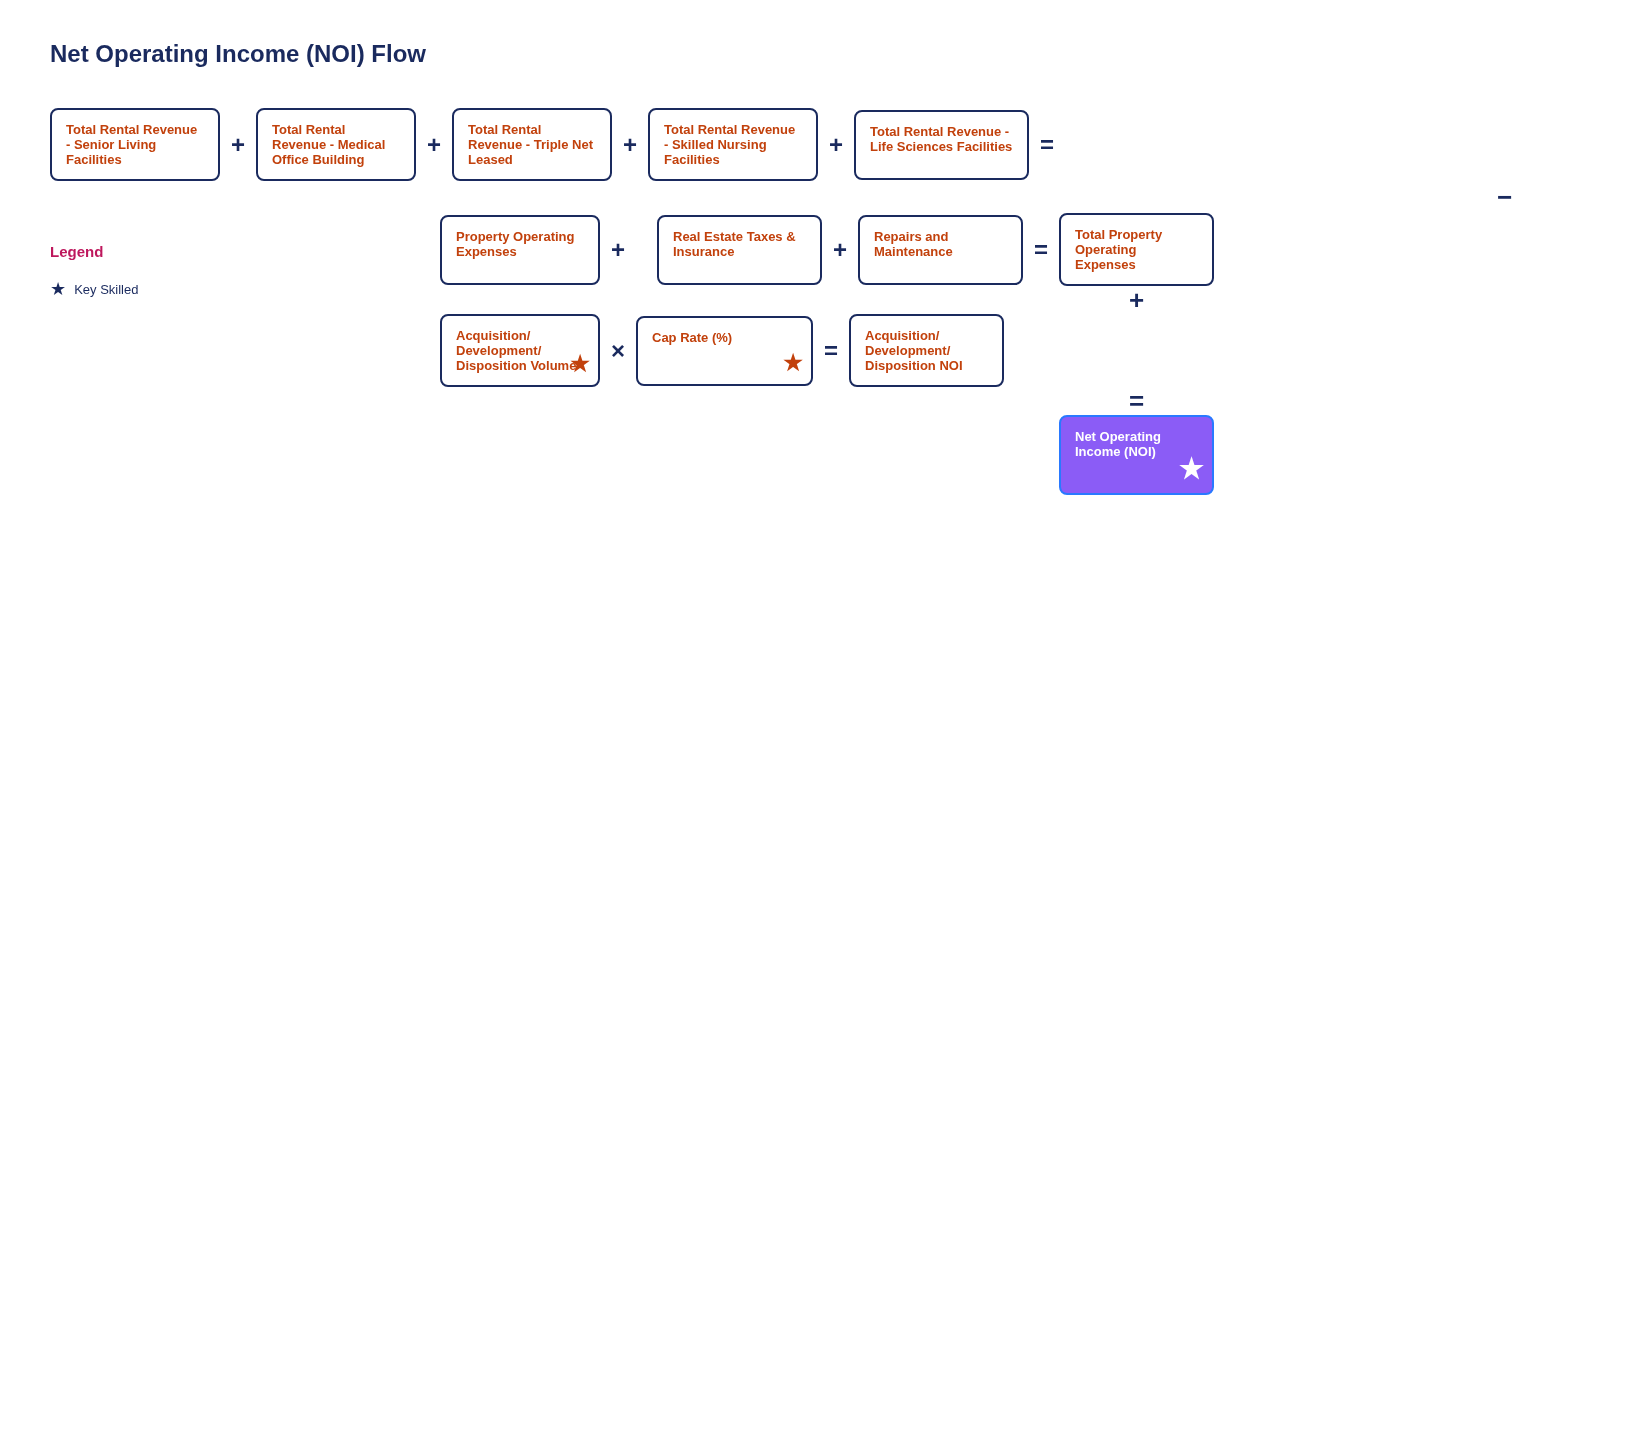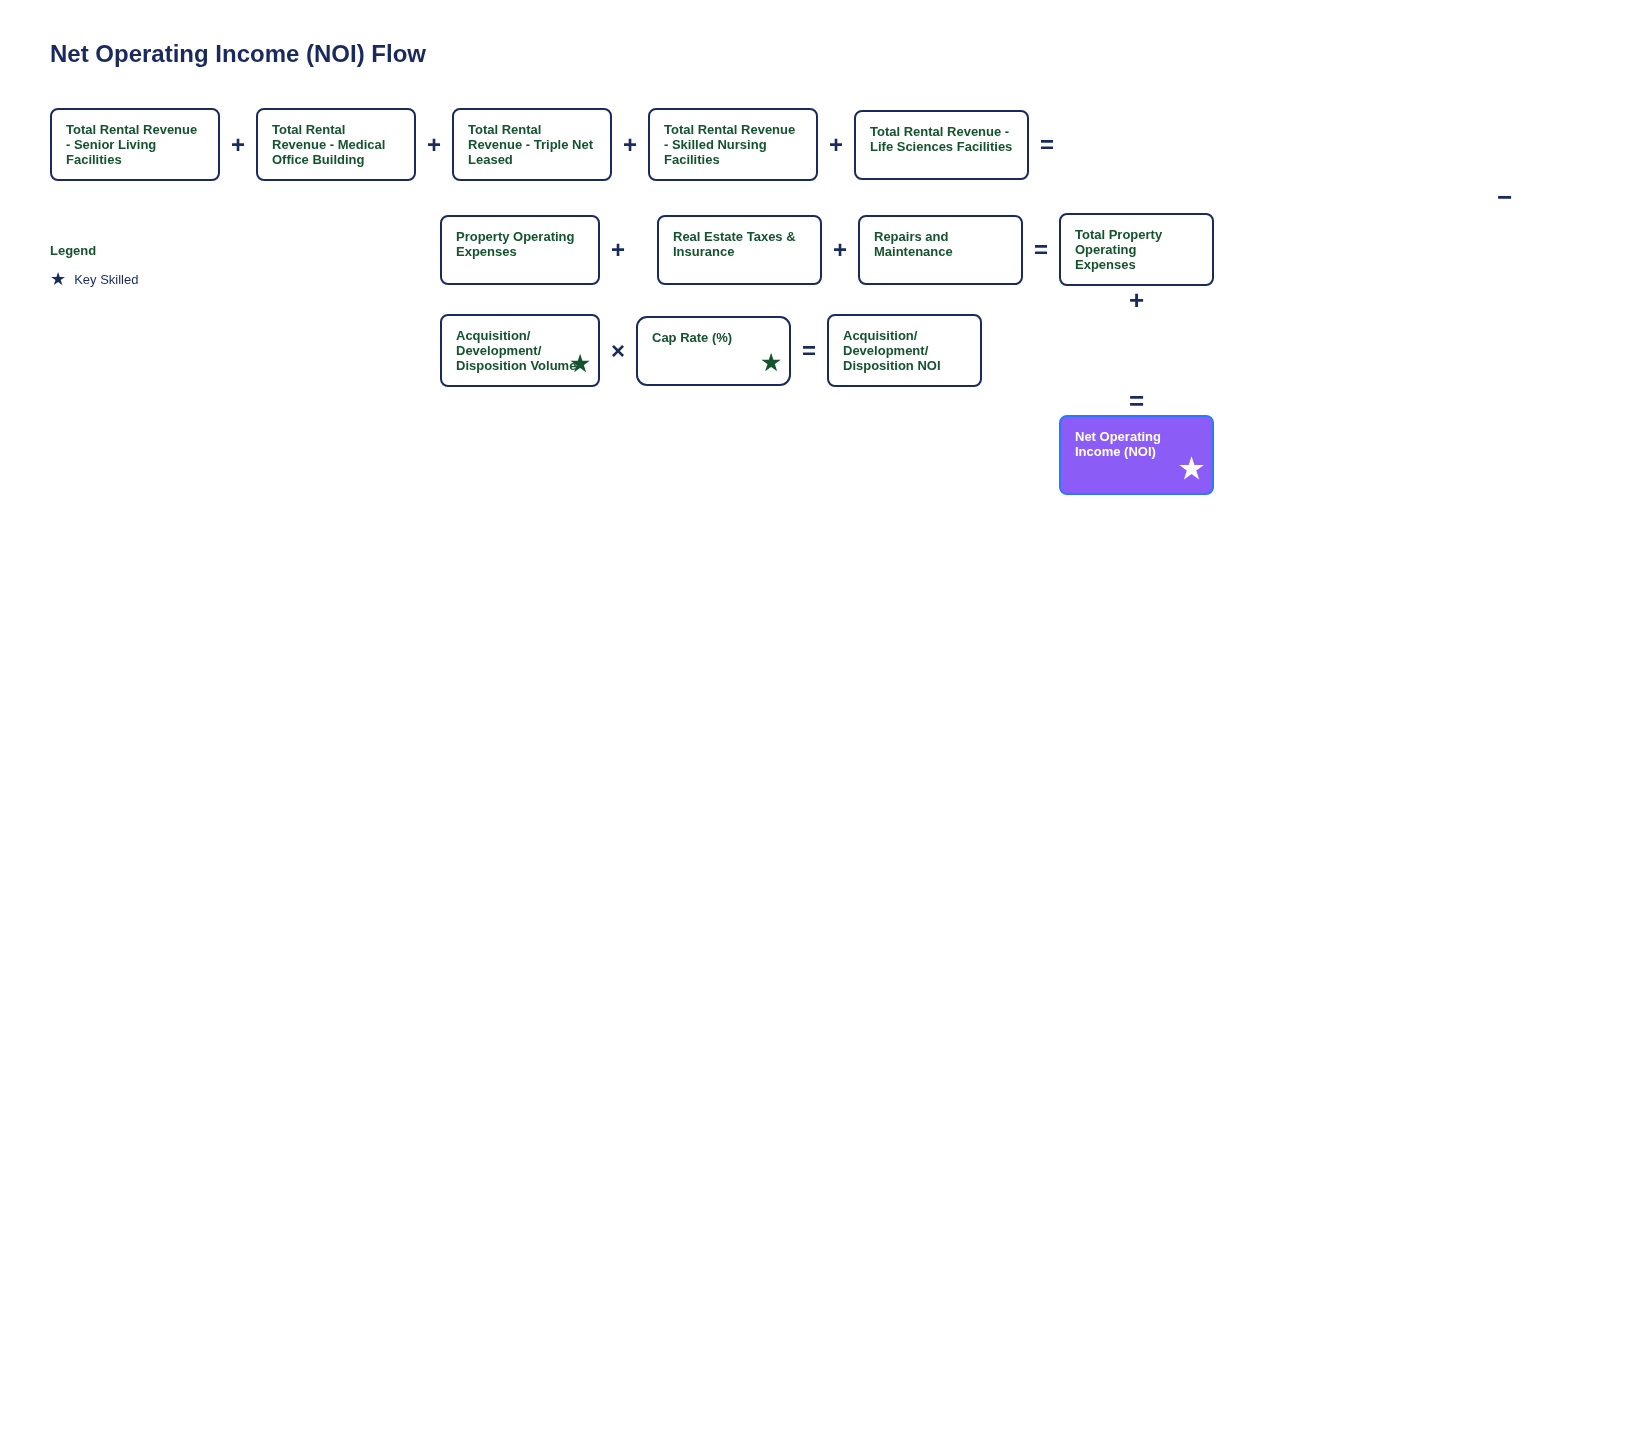--- a/index.html
+++ b/index.html
@@ -18,21 +18,21 @@
       font-weight: 800;
       color: #1a2a5e;
       margin-bottom: 40px;
     }
     .box {
       border: 2px solid #1a2a5e;
       border-radius: 8px;
       padding: 12px 14px;
       font-size: 13px;
       font-weight: 700;
-      color: #14532d;
+      color: #c2410c;
       display: flex;
       align-items: flex-start;
       justify-content: flex-start;
       position: relative;
       background: #fff;
       min-height: 70px;
     }
     .box.highlight {
       background: #8b5cf6;
       color: #fff;
@@ -65,29 +65,29 @@
     .box-w4 { width: 170px; }
     .box-w5 { width: 175px; }
     .box-total-revenue { width: 145px; }
     
     .box-prop-op { width: 160px; }
     .box-re-taxes { width: 165px; margin-left: 21px; }
     .box-repairs { width: 165px; }
     .box-total-prop { width: 155px; }
     
     .box-acq { width: 160px; }
-    .box-cap { width: 155px; border-radius: 11px; }
+    .box-cap { width: 177px; }
     .box-acq-noi { width: 155px; }
     
     .box-noi { width: 155px; min-height: 80px; }
     .legend-title {
-      font-size: 13px;
+      font-size: 15px;
       font-weight: 800;
-      color: #14532d;
-      margin-bottom: 10px;
+      color: #be185d;
+      margin-bottom: 18px;
     }
     .legend-item {
       display: flex;
       align-items: center;
       gap: 8px;
       font-size: 13px;
       color: #1a2a5e;
     }
     .legend-star {
       font-size: 18px;

